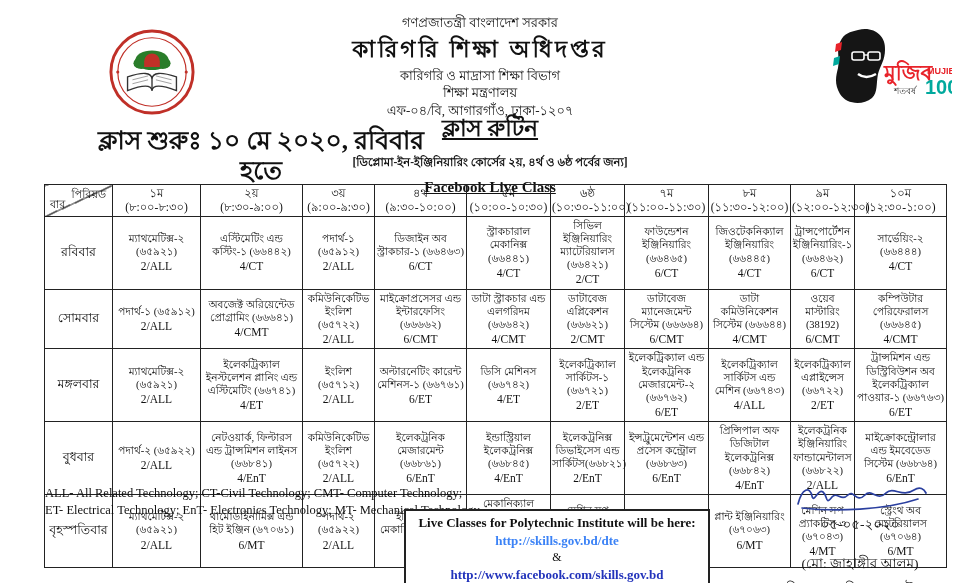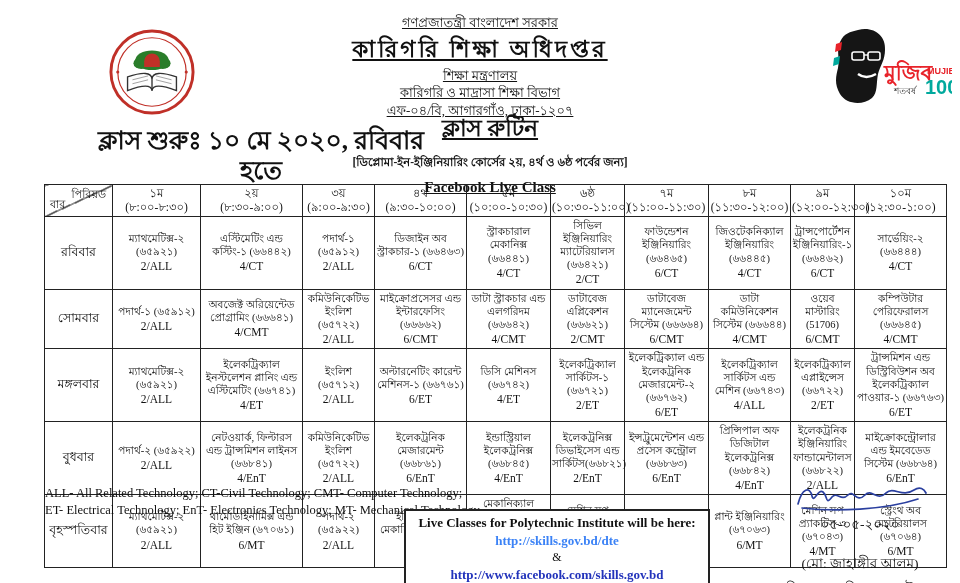--- a/index.html
+++ b/index.html
@@ -1,20 +1,20 @@
 <!DOCTYPE html>
 <html><head>
 <meta charset="utf-8">
 <style>
   * { margin:0; padding:0; box-sizing:border-box; }
   body { background:#e8e8e8; font-family:"Liberation Serif","DejaVu Serif",serif; }
   .page { position:relative; width:960px; height:583px; background:#ffffff; margin:0 auto; overflow:hidden; color:#111; }
 
   
-  .gov-header { position:absolute; left:0; top:14px; width:100%; text-align:center; line-height:1.35;text-decoration:underline; }
+  .gov-header { position:absolute; left:0; top:14px; width:100%; text-align:center; line-height:1.35; }
   .gov-line { font-size:13px; }
   .gov-directorate { font-size:23px; font-weight:bold; letter-spacing:3px; padding:2px 8px; }
   .logo-left { position:absolute; left:108px; top:28px; width:88px; height:88px; }
   .logo-right { position:absolute; left:828px; top:24px; width:124px; height:86px; }
 
   
   .start-note { position:absolute; left:96px; top:126px; width:330px; font-size:25px; font-weight:bold; text-align:center; line-height:1.2; }
   .title-center { position:absolute; left:330px; top:110px; width:320px; text-align:center; }
   .routine-title { font-size:23px; font-weight:bold; text-decoration:underline; }
   .routine-sub { font-size:11.5px; font-weight:bold; margin-top:5px; }
@@ -79,22 +79,22 @@
     <path d="M30 50 Q38 56 48 50" stroke="#fff" stroke-width="2.4" fill="none"></path>
     <text x="56" y="56" font-size="21" font-weight="bold" fill="#e8232a" font-family="Liberation Serif,serif">মুজিব</text>
     <text x="66" y="70" font-size="9" fill="#333" font-family="Liberation Serif,serif">শতবর্ষ</text>
     <text x="99" y="50" font-size="9" font-weight="bold" fill="#e8232a" font-family="Liberation Sans,sans-serif">MUJIB</text>
     <text x="97" y="70" font-size="20" font-weight="bold" fill="#00a99d" font-family="Liberation Sans,sans-serif">100</text>
   </svg>
 
   <div class="gov-header">
     <div class="gov-line">গণপ্রজাতন্ত্রী বাংলাদেশ সরকার</div>
     <div class="gov-directorate">কারিগরি শিক্ষা অধিদপ্তর</div>
+    <div class="gov-line">কারিগরি ও মাদ্রাসা শিক্ষা বিভাগ</div>
     <div class="gov-line">শিক্ষা মন্ত্রণালয়</div>
-    <div class="gov-line">কারিগরি ও মাদ্রাসা শিক্ষা বিভাগ</div>
     <div class="gov-line">এফ-০৪/বি, আগারগাঁও, ঢাকা-১২০৭</div>
   </div>
 
   <div class="start-note">ক্লাস শুরুঃ ১০ মে ২০২০, রবিবার হতে</div>
   <div class="title-center">
     <div class="routine-title">ক্লাস রুটিন</div>
     <div class="routine-sub">[ডিপ্লোমা-ইন-ইঞ্জিনিয়ারিং কোর্সের ২য়, ৪র্থ ও ৬ষ্ঠ পর্বের জন্য]</div>
     <div class="live-class">Facebook Live Class</div>
   </div>
 
@@ -230,21 +230,21 @@
             </td>
           <td class="cc">
               <div class="subj">ডাটাবেজ ম্যানেজমেন্ট সিস্টেম (৬৬৬৬৪)</div>
               <div class="grp">6/CMT</div>
             </td>
           <td class="cc">
               <div class="subj">ডাটা কমিউনিকেশন সিস্টেম (৬৬৬৪৪)</div>
               <div class="grp">4/CMT</div>
             </td>
           <td class="cc">
-              <div class="subj">ওয়েব মাস্টারিং (51706)</div>
+              <div class="subj">ওয়েব মাস্টারিং (38192)</div>
               <div class="grp">6/CMT</div>
             </td>
           <td class="cc">
               <div class="subj">কম্পিউটার পেরিফেরালস (৬৬৬৪৫)</div>
               <div class="grp">4/CMT</div>
             </td>
         </tr>
         <tr class="r-2">
           <th class="day">মঙ্গলবার</th>
           <td class="cc">

